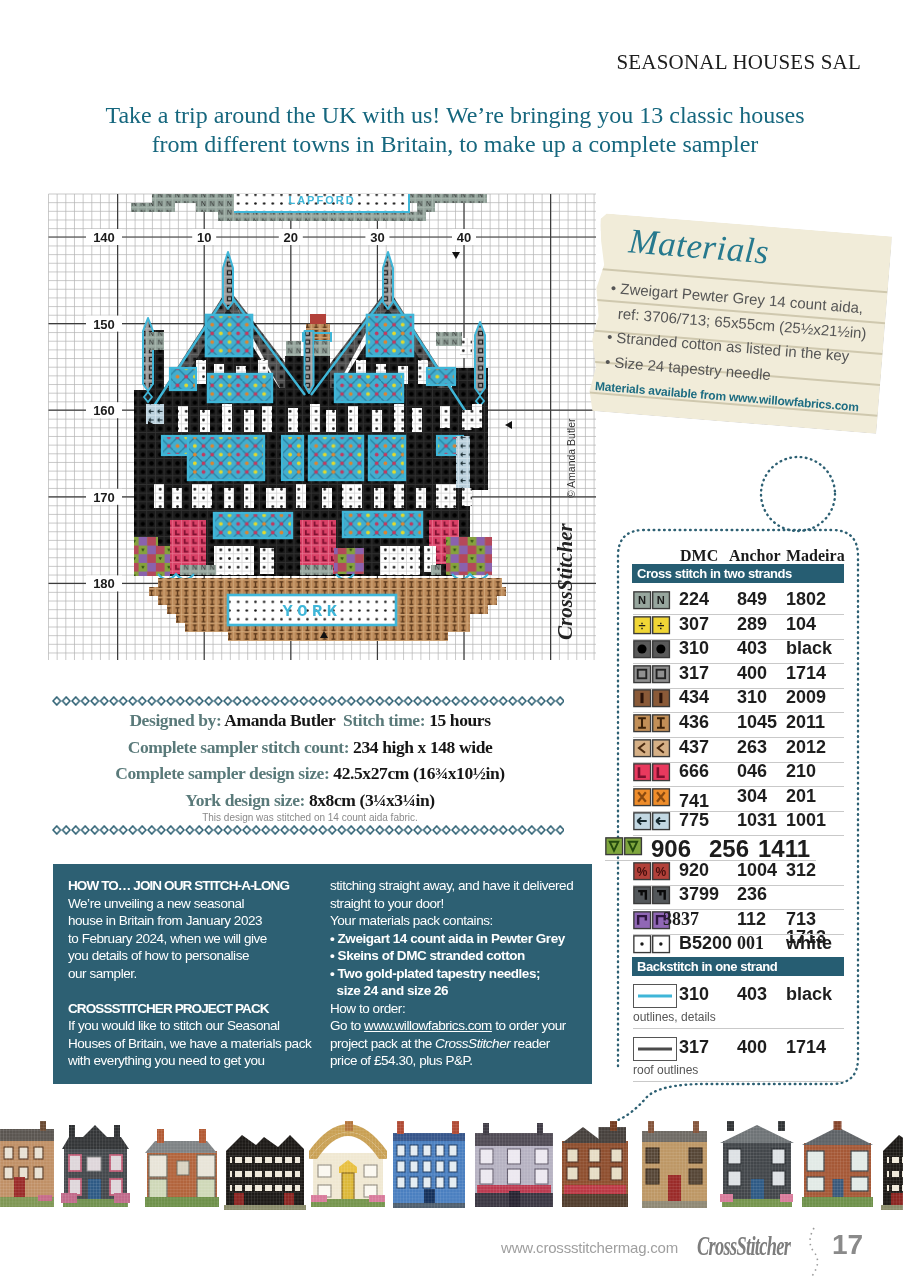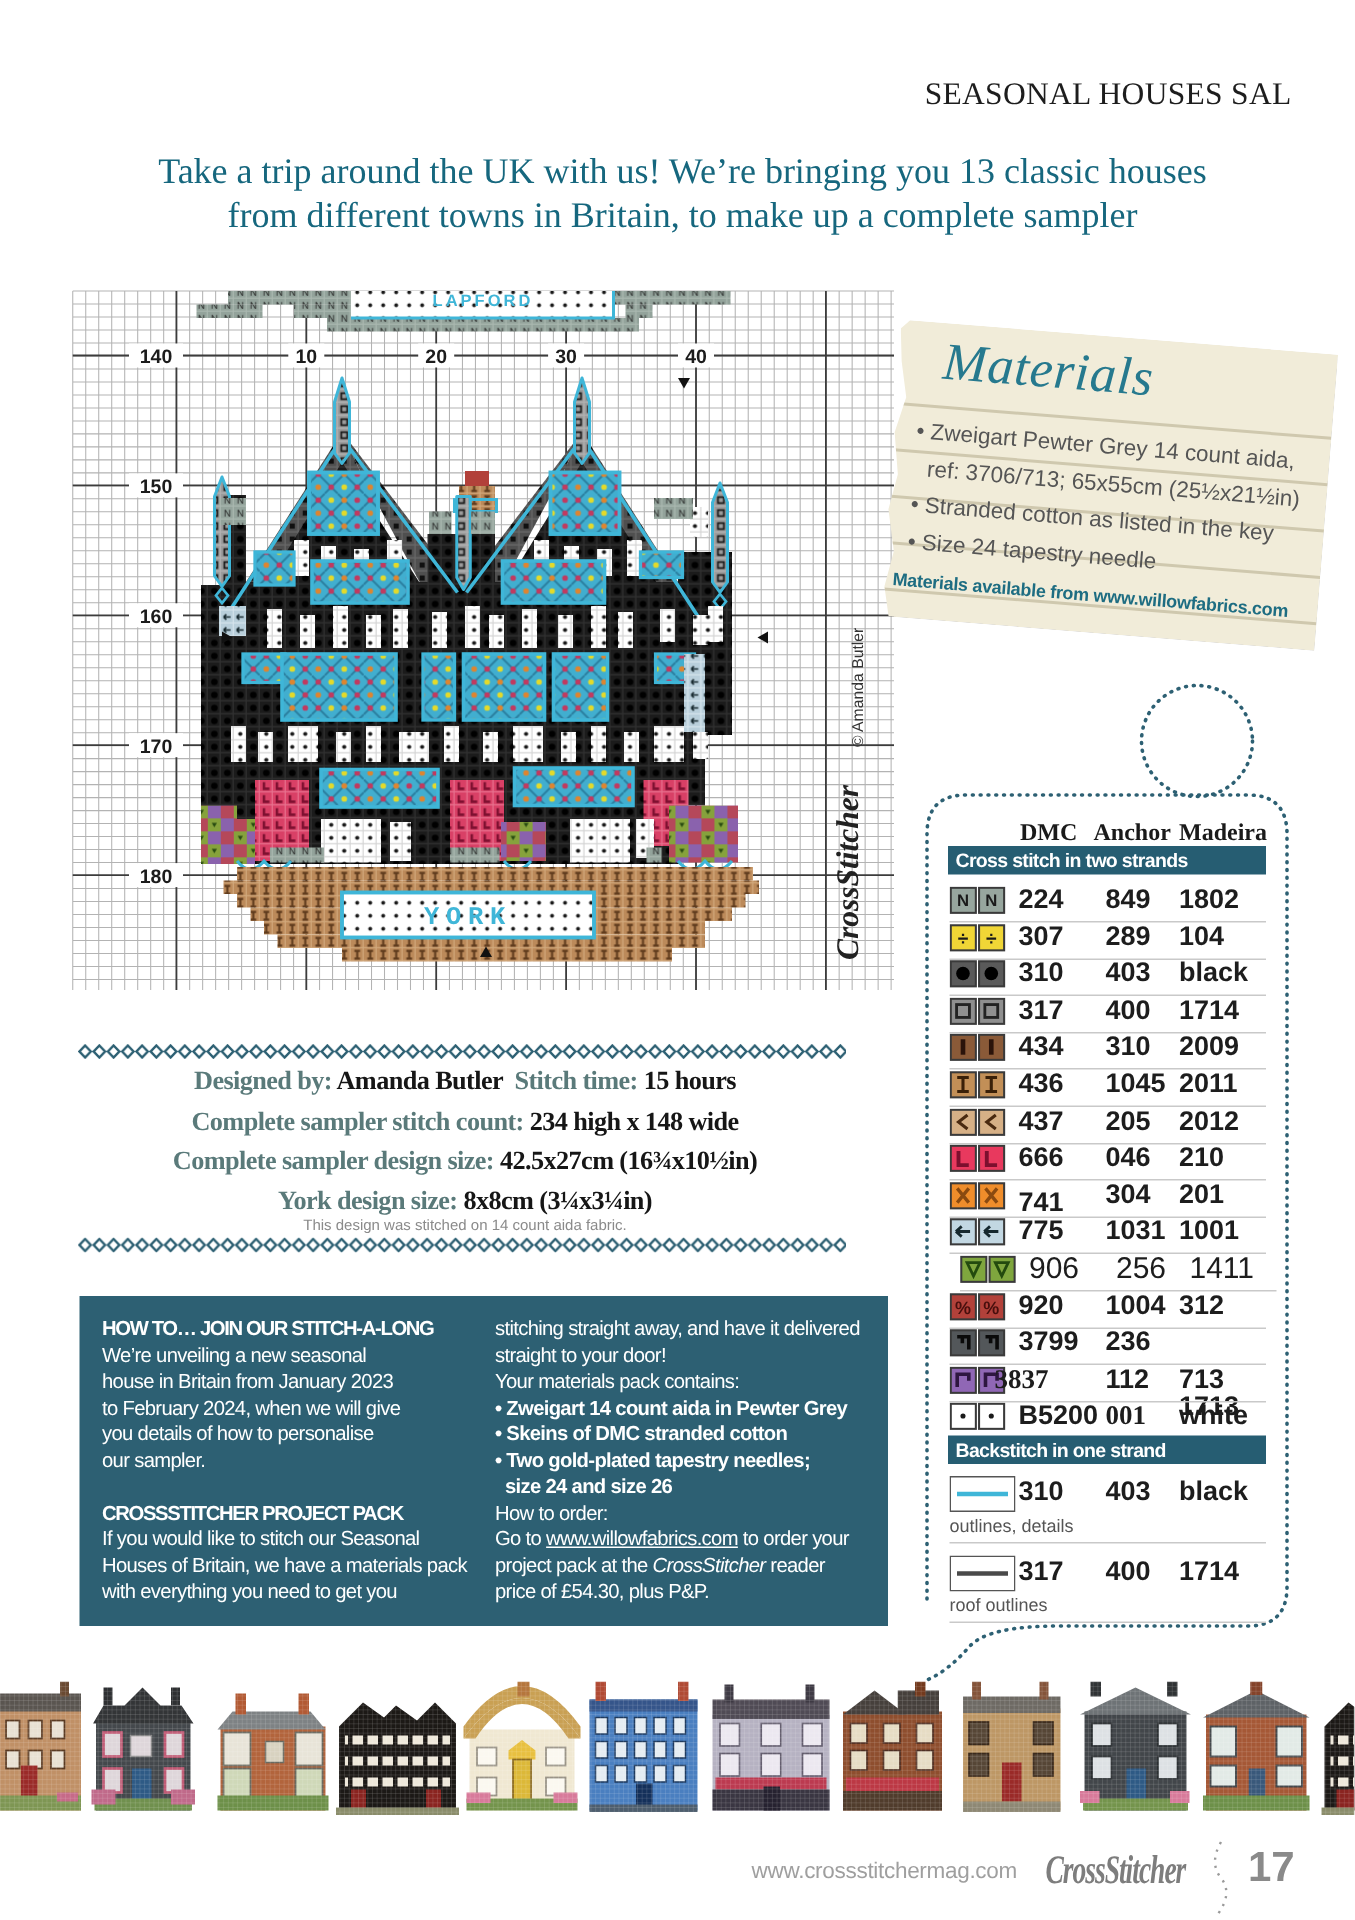--- a/index.html
+++ b/index.html
@@ -344,21 +344,21 @@
       <g transform="scale(0.857)">
 <rect x="1" y="1" width="19.5" height="19.5" fill="#d6b086" stroke="#3a3a3a" stroke-width="1.6"></rect>
         <path d="M14 5L7 10.5L14 16" stroke="#4a2a10" stroke-width="2.4" fill="none"></path>
 <g transform="translate(22,0)">
           <rect x="1" y="1" width="19.5" height="19.5" fill="#d6b086" stroke="#3a3a3a" stroke-width="1.6"></rect>
           <path d="M14 5L7 10.5L14 16" stroke="#4a2a10" stroke-width="2.4" fill="none"></path>
         </g>
       </g>
     </svg>
     <span style="position:absolute;left:46px;top:1px;">437</span>
-    <span style="position:absolute;left:104px;top:1px;">205</span>
+    <span style="position:absolute;left:104px;top:1px;">263</span>
     <span style="position:absolute;left:153px;top:1px;">2012</span>
 <div style="position:absolute;left:0;top:26px;width:211px;height:1px;background:#c9c9c9;"></div>
   </div>
 <div class="abs" style="left:633px;top:760.2000000000002px;width:212px;height:24px;font-size:18px;color:#1d1d1d;font-weight:bold;">
 <svg width="40" height="20" style="position:absolute;left:0;top:3px;">
       <g transform="scale(0.857)">
 <rect x="1" y="1" width="19.5" height="19.5" fill="#e8395e" stroke="#3a3a3a" stroke-width="1.6"></rect>
         <path d="M7 5v11h8" stroke="#7c0f2e" stroke-width="3" fill="none"></path>
 <g transform="translate(22,0)">
           <rect x="1" y="1" width="19.5" height="19.5" fill="#e8395e" stroke="#3a3a3a" stroke-width="1.6"></rect>
@@ -396,21 +396,21 @@
           <rect x="1" y="1" width="19.5" height="19.5" fill="#c2d7e2" stroke="#3a3a3a" stroke-width="1.6"></rect>
           <path d="M5 10.5h11M5 10.5l4.5-4M5 10.5l4.5 4" stroke="#16282e" stroke-width="2.2" fill="none"></path>
         </g>
       </g>
     </svg>
     <span style="position:absolute;left:46px;top:1px;">775</span>
     <span style="position:absolute;left:104px;top:1px;">1031</span>
     <span style="position:absolute;left:153px;top:1px;">1001</span>
 <div style="position:absolute;left:0;top:26px;width:211px;height:1px;background:#c9c9c9;"></div>
   </div>
-<div class="abs" style="left:640px;top:834.0000000000002px;width:212px;height:24px;font-size:20px;color:#1d1d1d;font-weight:normal;">
+<div class="abs" style="left:605px;top:834.0000000000002px;width:212px;height:24px;font-size:24px;color:#1d1d1d;font-weight:bold;">
 <svg width="40" height="20" style="position:absolute;left:0;top:3px;">
       <g transform="scale(0.857)">
 <rect x="1" y="1" width="19.5" height="19.5" fill="#7fa63e" stroke="#3a3a3a" stroke-width="1.6"></rect>
         <path d="M5.5 5.5h10L10.5 16z" fill="none" stroke="#234a0e" stroke-width="2.2"></path>
 <g transform="translate(22,0)">
           <rect x="1" y="1" width="19.5" height="19.5" fill="#7fa63e" stroke="#3a3a3a" stroke-width="1.6"></rect>
           <path d="M5.5 5.5h10L10.5 16z" fill="none" stroke="#234a0e" stroke-width="2.2"></path>
         </g>
       </g>
     </svg>

